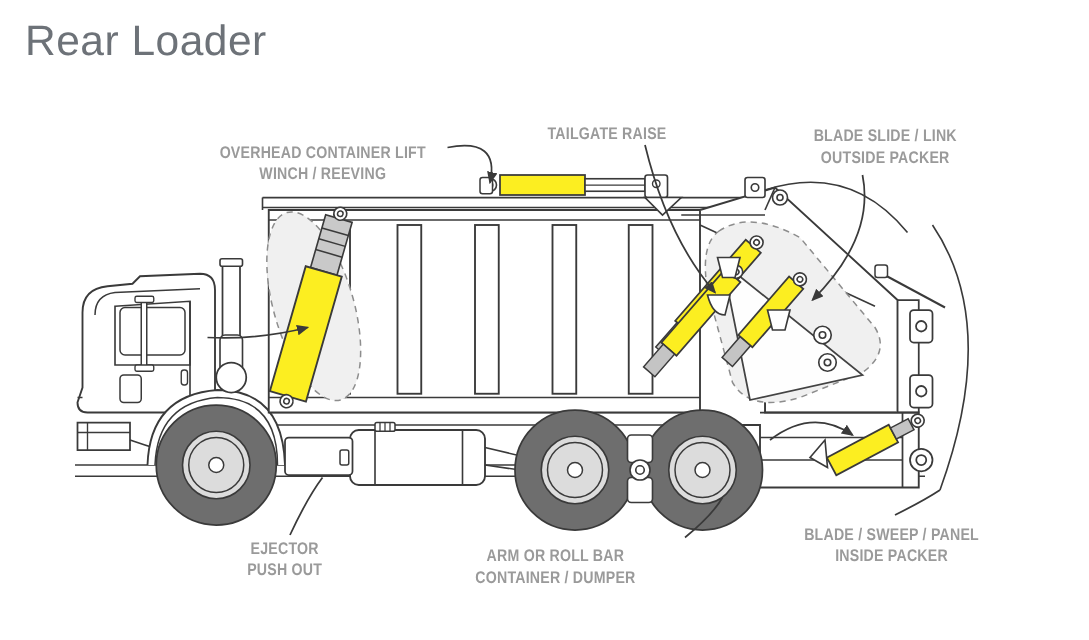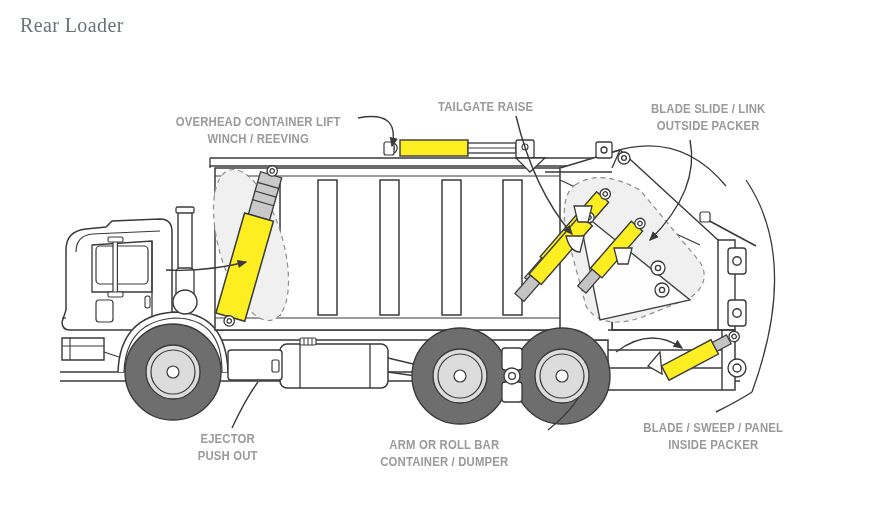--- a/index.html
+++ b/index.html
@@ -16,22 +16,22 @@
     position: relative;
     width: 871px;
     height: 512px;
     background: #ffffff;
     overflow: hidden;
   }
   #page-title {
     position: absolute;
     left: 20px;
     top: 14px;
-    font-family: Liberation Serif, serif;
-    font-size: 20px;
+    font-family: Liberation Sans, sans-serif;
+    font-size: 34px;
     font-weight: 300;
     letter-spacing: 0.4px;
     color: #6d7278;
     white-space: nowrap;
     text-align: center;
   }
   .diagram-svg {
     position: absolute;
     left: 0;
     top: 0;

